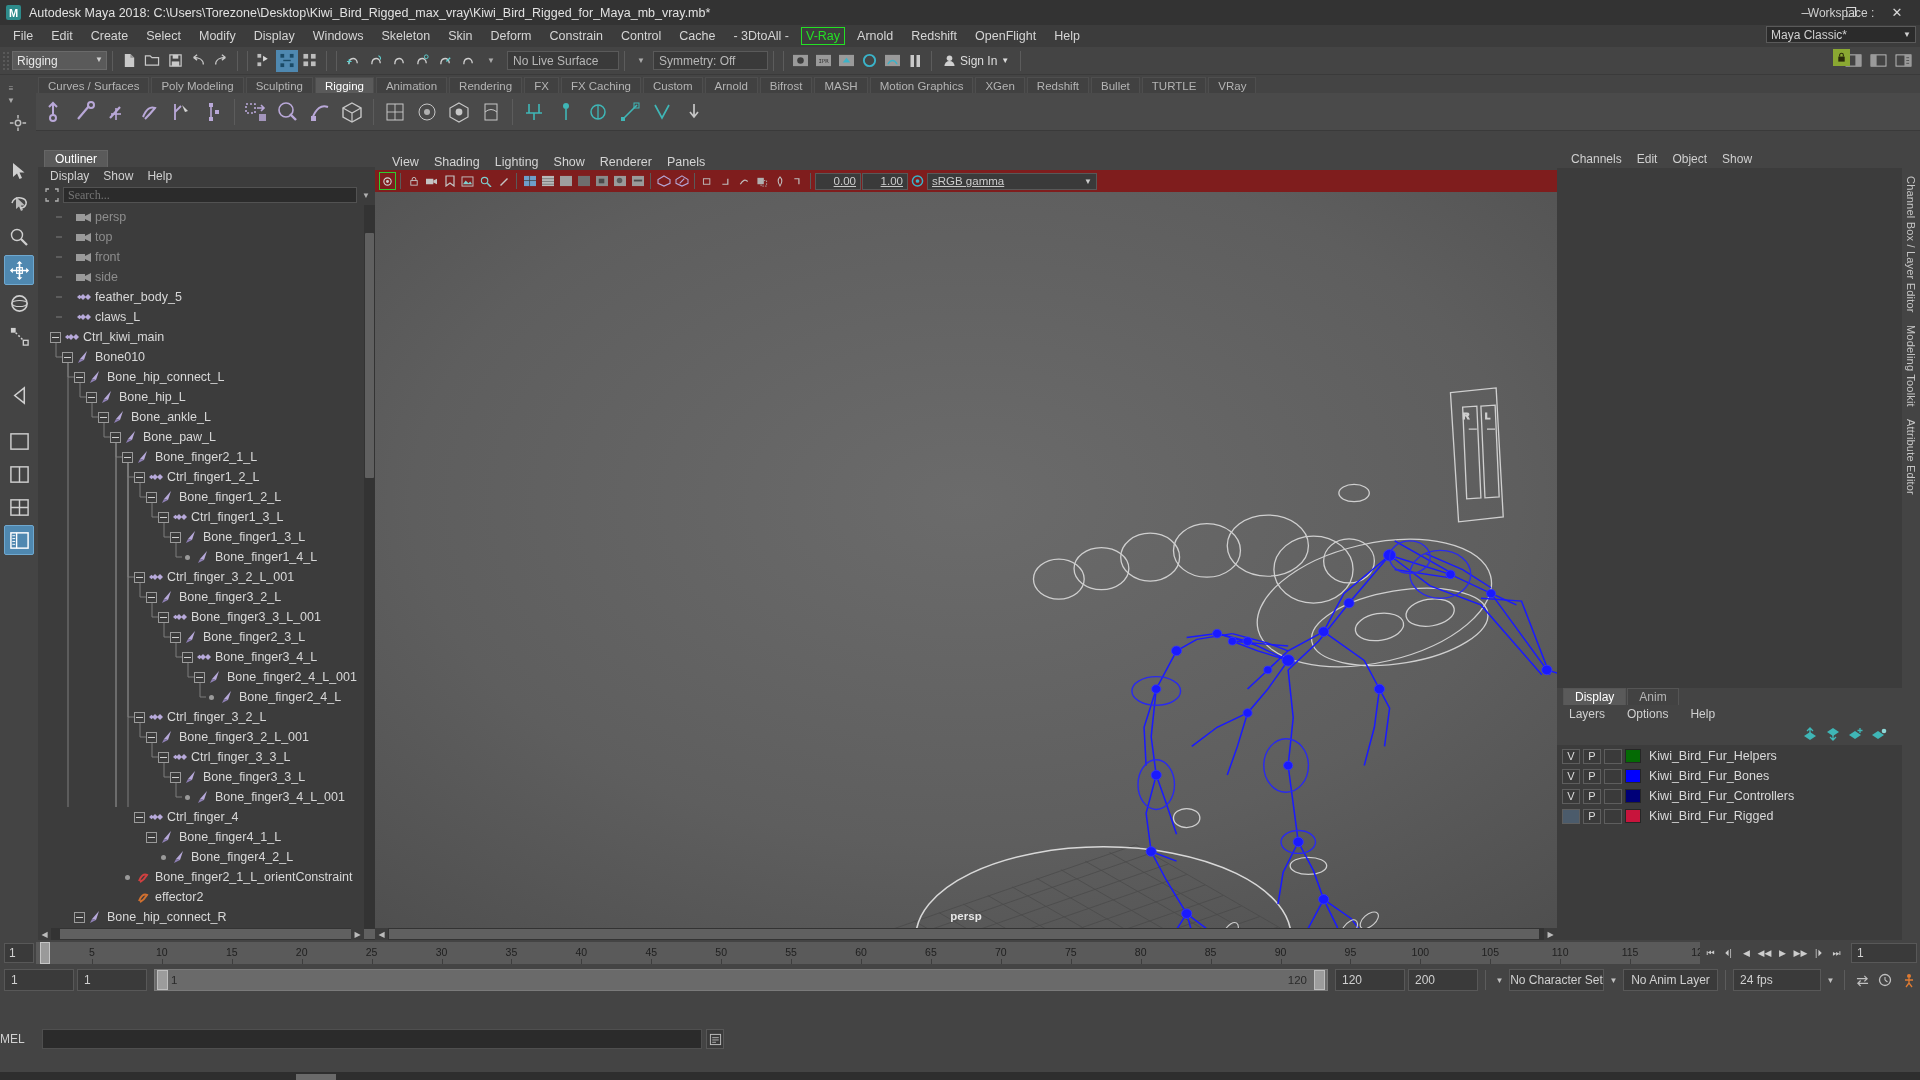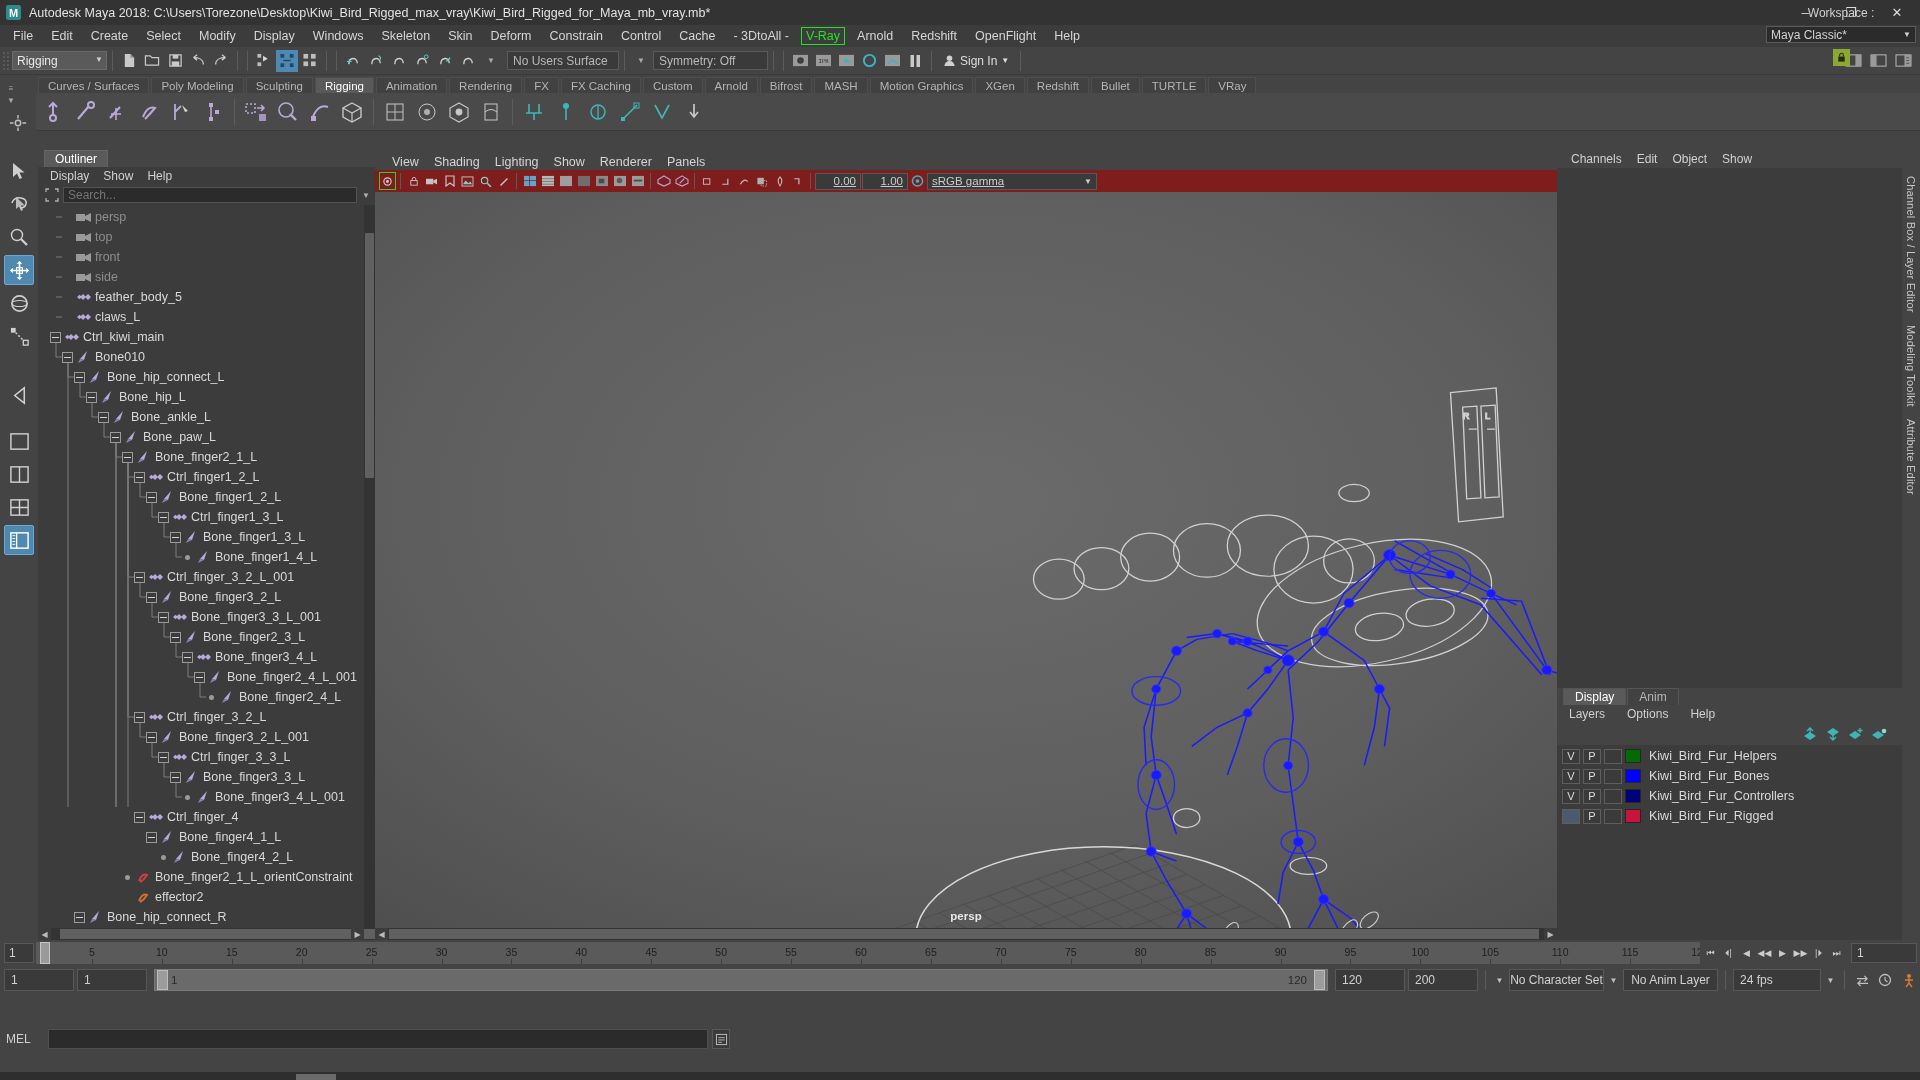--- a/index.html
+++ b/index.html
@@ -59,21 +59,21 @@
   .toolgap{height:10px;}
   
   #outliner{width:337px;background:#3c3c3c;display:flex;flex-direction:column;}
   .panelTabRow{height:17px;background:#444;display:flex;align-items:flex-end;padding-left:6px;}
   .panelTab{background:#5a5a5a;font-size:12px;color:#fff;padding:1px 10px;border:1px solid #666;border-bottom:none;}
   .panelMenuRow{height:18px;background:#3c3c3c;display:flex;align-items:center;gap:2px;padding-left:6px;}
   .pm{font-size:12px;color:#d0d0d0;padding:1px 6px;}
   #outSearchRow{height:20px;display:flex;align-items:center;background:#3c3c3c;padding:0 3px 0 6px;gap:3px;}
   #outSearchRow .sicon{width:16px;height:16px;display:flex;align-items:center;justify-content:center;}
   #outSearch{flex:1;height:16px;background:#2b2b2b;border:1px solid #525252;color:#8a8a8a;font-size:12px;
-    padding:0 4px;outline:none;font-family:Liberation Sans, sans-serif;}
+    padding:0 4px;outline:none;font-family:Liberation Serif, serif;}
   #outSearchRow .carw{width:12px;text-align:center;font-size:8px;color:#b0b0b0;}
   #outTree{flex:1;background:#3c3c3c;overflow:hidden;position:relative;padding-top:2px;}
   .orow{height:20px;display:flex;align-items:center;position:relative;white-space:nowrap;font-size:12.5px;}
   .olabel{color:#d8d8d8;}
   .olabel.dim{color:#8d8d8d;}
   .expander{width:11px;height:11px;border:1px solid #9a9a9a;background:#3c3c3c;position:relative;
     display:inline-flex;align-items:center;justify-content:center;flex:0 0 auto;}
   .expander:before{content:"";position:absolute;width:7px;height:1px;background:#cfcfcf;}
   .dot{width:5px;height:5px;border-radius:50%;background:#9a9a9a;flex:0 0 auto;margin:0 3px;}
   .leafpad{width:11px;flex:0 0 auto;}
@@ -136,21 +136,21 @@
   
   #rangeRow{position:absolute;top:966px;left:0;width:1920px;height:28px;background:#444;display:flex;align-items:center;gap:3px;padding-left:4px;}
   .rfield{height:22px;background:#3a3a3a;border:1px solid #585858;font-size:12px;color:#d0d0d0;
      display:flex;align-items:center;padding-left:6px;}
   #rangeSlider{flex:1;height:22px;background:#6a6a6a;position:relative;margin:0 4px;border:1px solid #7a7a7a;}
   .rhandle{position:absolute;top:0;width:11px;height:20px;background:#9c9c9c;border:1px solid #bdbdbd;}
   #rangeSlider .rstart{font-size:11.5px;color:#2a2a2a;position:absolute;left:16px;top:4px;}
   #rangeSlider .rend{font-size:11.5px;color:#2a2a2a;position:absolute;right:20px;top:4px;}
   .dropArrow{width:13px;height:22px;display:flex;align-items:center;justify-content:center;font-size:8px;color:#c0c0c0;}
   
-  #melRow{position:absolute;top:1026px;left:0;width:1920px;height:26px;background:#444;display:flex;align-items:center;gap:4px;padding-left:6px;}
+  #melRow{position:absolute;top:1026px;left:0;width:1920px;height:26px;background:#444;display:flex;align-items:center;gap:4px;}
   #melLabel{width:38px;font-size:12px;color:#d0d0d0;}
   #melInput{width:660px;height:20px;background:#2b2b2b;border:1px solid #4f4f4f;}
   #melOutput{flex:1;height:20px;background:#2b2b2b;border:1px solid #4f4f4f;font-size:12px;color:#bcbcbc;
      display:flex;align-items:center;padding-left:6px;overflow:hidden;white-space:nowrap;}
   #melScriptBtn{width:18px;height:20px;background:#3a3a3a;border:1px solid #585858;margin-right:6px;
      display:flex;align-items:center;justify-content:center;}
   #bottomStrip{position:absolute;top:1052px;left:0;width:1920px;height:28px;background:#444;}
   #taskStrip{position:absolute;bottom:0;left:0;width:1920px;height:8px;background:#2e2e2e;}
   #taskStrip .tb{position:absolute;left:296px;bottom:0;width:40px;height:6px;background:#6a6a6a;}
 </style>
@@ -299,21 +299,21 @@
         <path d="M10 9 l4-4" stroke="#5fd0d0" stroke-width="1.6"></path>
       </svg>
     </div>
   <div class="tbtn">
     <svg width="17" height="15" viewBox="0 0 18 16">
         <path d="M4 12 C4 4 13 4 13 11" stroke="#cfcfcf" stroke-width="1.4" fill="none"></path>
       </svg>
     </div>
   <div class="shelfArrow">▼</div>
   <div class="txtfield" style="width:112px;margin-left:4px;">
-    <span>No Users Surface</span>
+    <span>No Live Surface</span>
   </div>
   <div class="sep"></div>
   <div class="shelfArrow">▼</div>
   <div class="txtfield" style="width:115px;">
     <span>Symmetry: Off</span>
   </div>
   <div class="sep"></div>
   <div class="sep"></div>
 
   <div class="tbtn">

